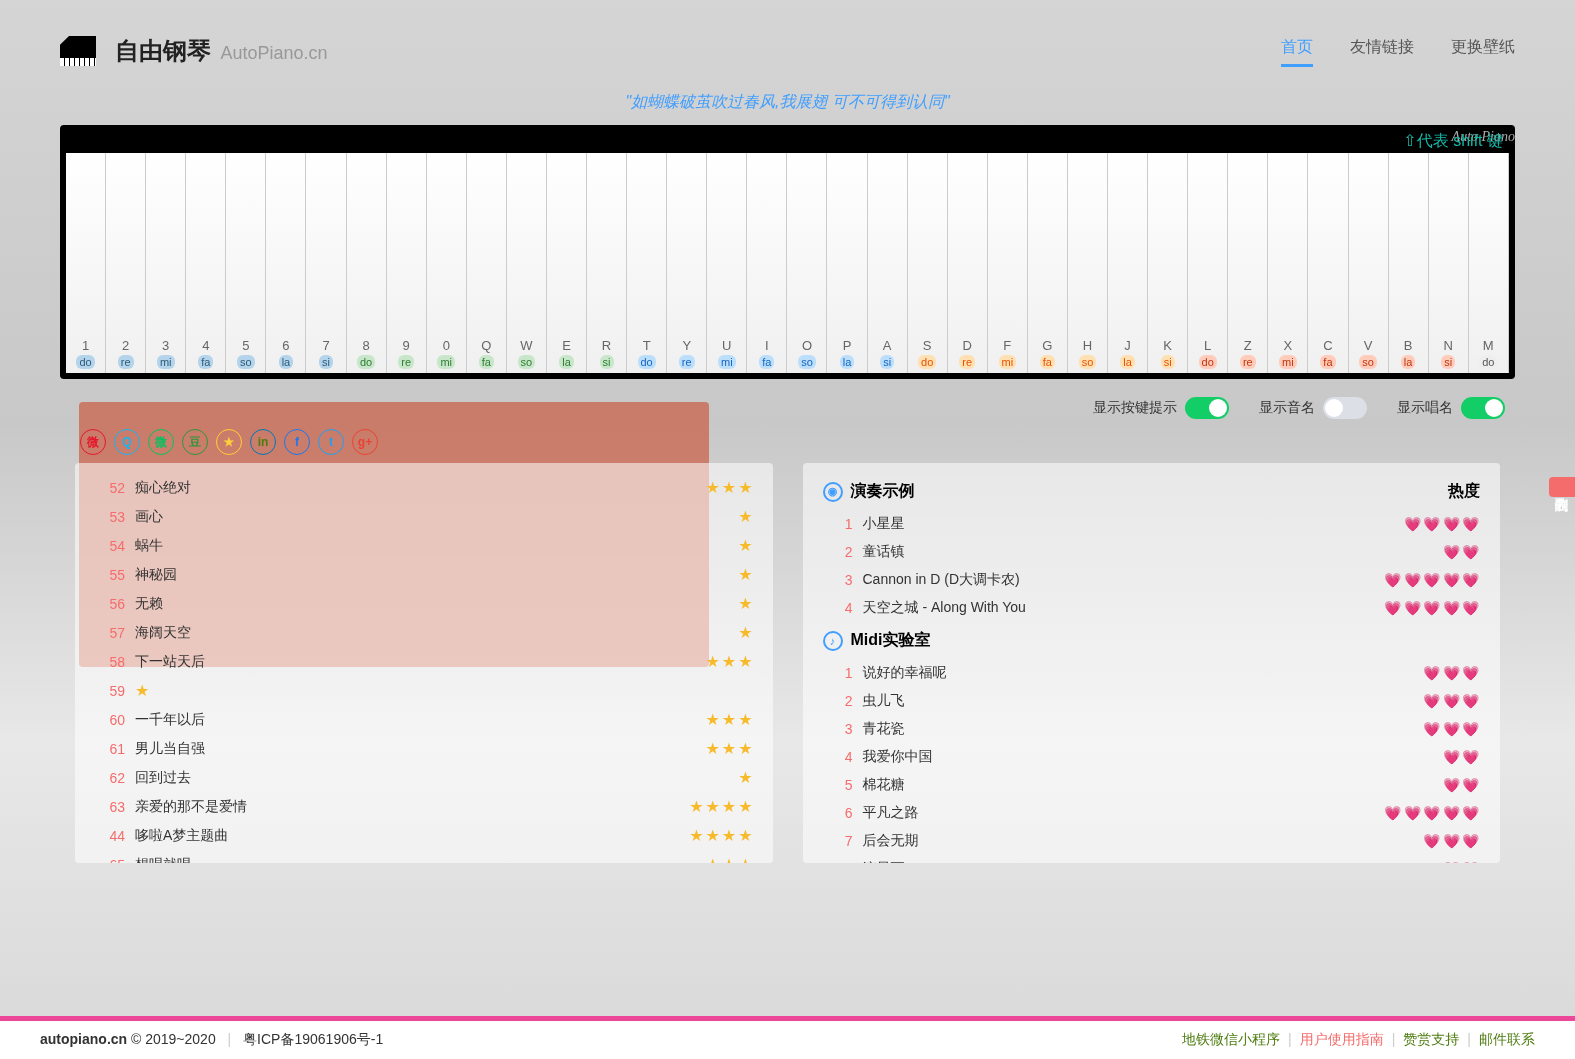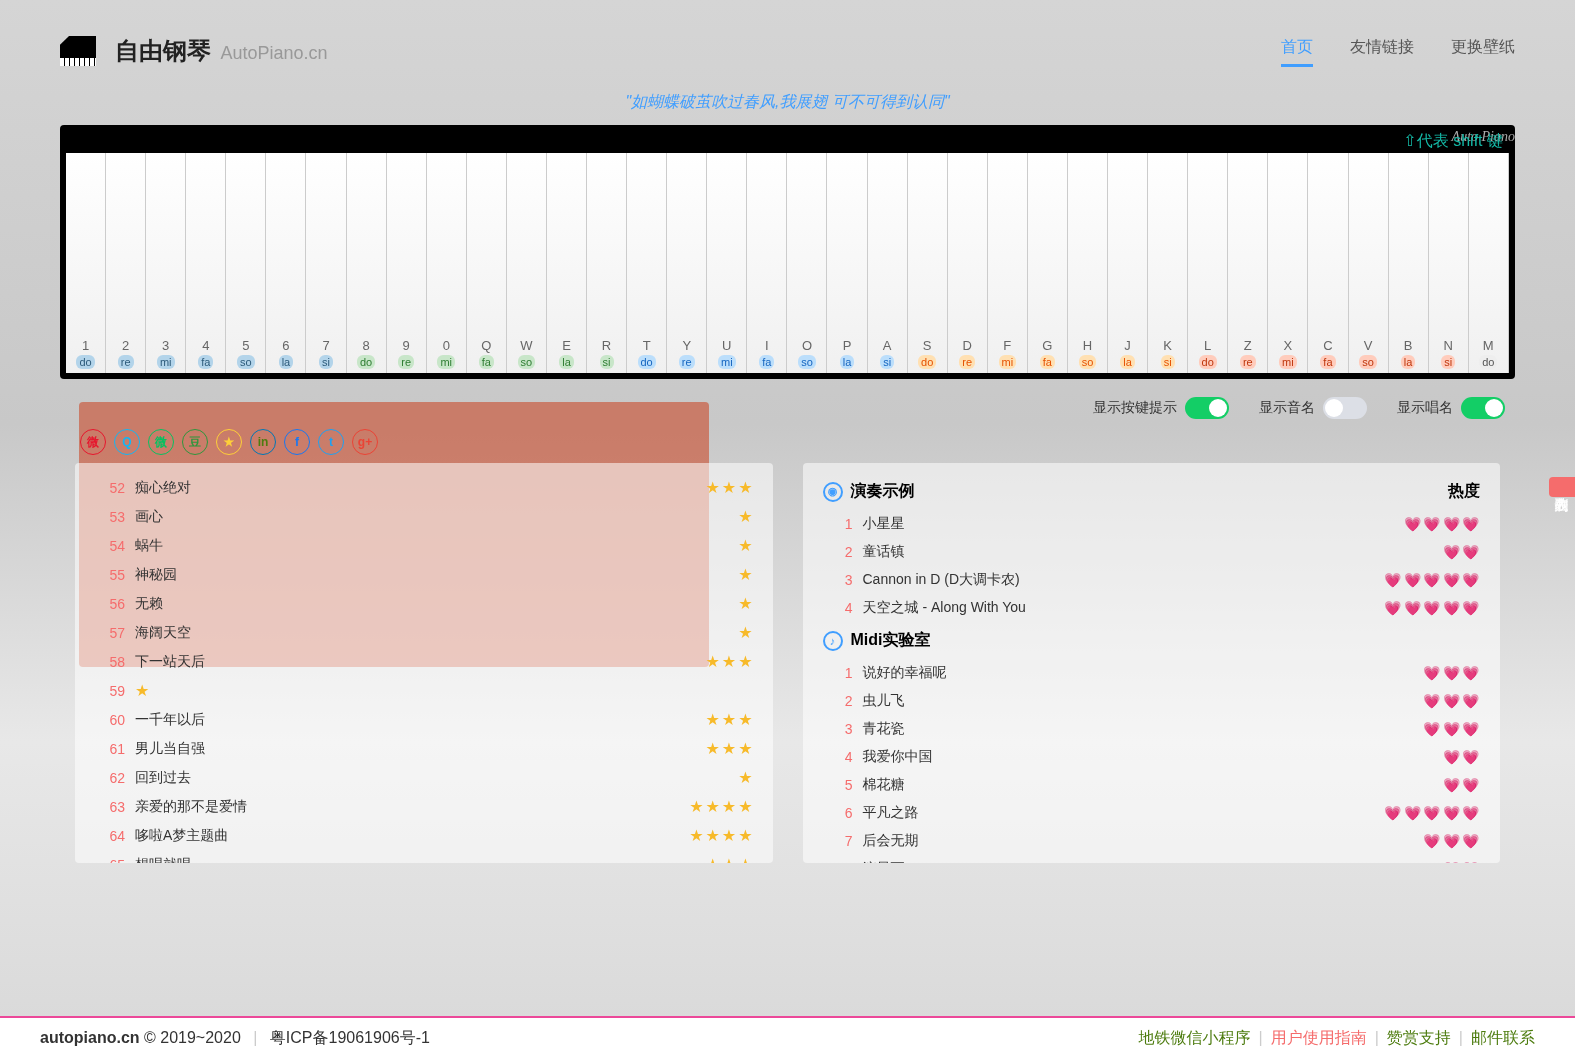--- a/index.html
+++ b/index.html
@@ -48,21 +48,21 @@
 .song-row{display:flex;align-items:center;padding:5px 0;font-size:14px}
 .song-num{width:30px;color:#f56c6c;text-align:right;margin-right:10px}
 .song-name{flex:1;color:#333}
 .stars,.hearts{display:flex;gap:2px}
 .star{color:#f7ba2a;font-size:16px}
 .heart{color:#f78fb3;font-size:14px}
 .panel-head{display:flex;align-items:center;font-weight:bold;font-size:16px;padding:8px 0;gap:8px}
 .panel-head-icon{width:20px;height:20px;border:2px solid #409eff;border-radius:50%;display:inline-flex;align-items:center;justify-content:center;font-size:11px;color:#409eff}
 .panel-head-right{margin-left:auto;font-weight:bold}
 .side-tab{position:fixed;right:0;top:45%;background:#f56c6c;color:#fff;writing-mode:vertical-rl;padding:10px 4px;font-size:14px;border-radius:4px 0 0 4px;cursor:pointer}
-footer{position:fixed;bottom:0;left:0;right:0;background:#fff;padding:10px 40px;font-size:16px;color:#333;display:flex;justify-content:space-between;border-top:2px solid #ec4899}
+footer{position:fixed;bottom:0;left:0;right:0;background:#fff;padding:10px 40px;font-size:14px;color:#333;display:flex;justify-content:space-between;border-top:5px solid #ec4899}
 footer .sep{color:#ccc;margin:0 8px}
 footer a{color:#4d7c0f;text-decoration:none}
 footer a.red{color:#f56c6c}
 </style>
 </head>
 <body>
 <div class="bg"></div>
 
 <header>
   <div class="logo-area">
@@ -475,21 +475,21 @@
         <div class="song-num">63</div>
         <div class="song-name">亲爱的那不是爱情</div>
         <div class="stars">
           <span class="star">★</span>
           <span class="star">★</span>
           <span class="star">★</span>
           <span class="star">★</span>
         </div>
       </div>
       <div class="song-row">
-        <div class="song-num">64</div>
+        <div class="song-num">44</div>
         <div class="song-name">哆啦A梦主题曲</div>
         <div class="stars">
           <span class="star">★</span>
           <span class="star">★</span>
           <span class="star">★</span>
           <span class="star">★</span>
         </div>
       </div>
       <div class="song-row">
         <div class="song-num">65</div>

